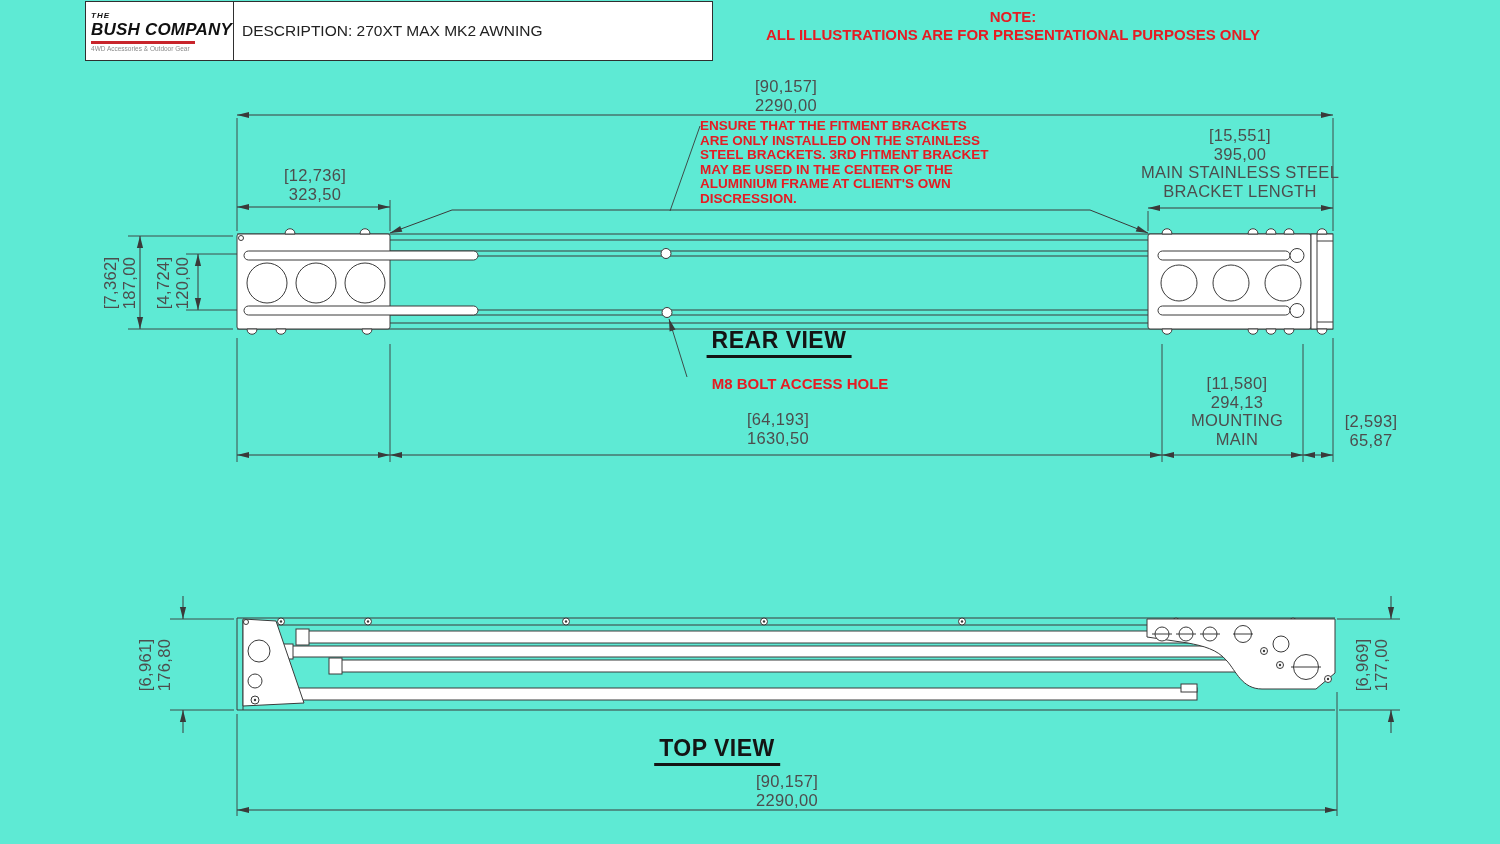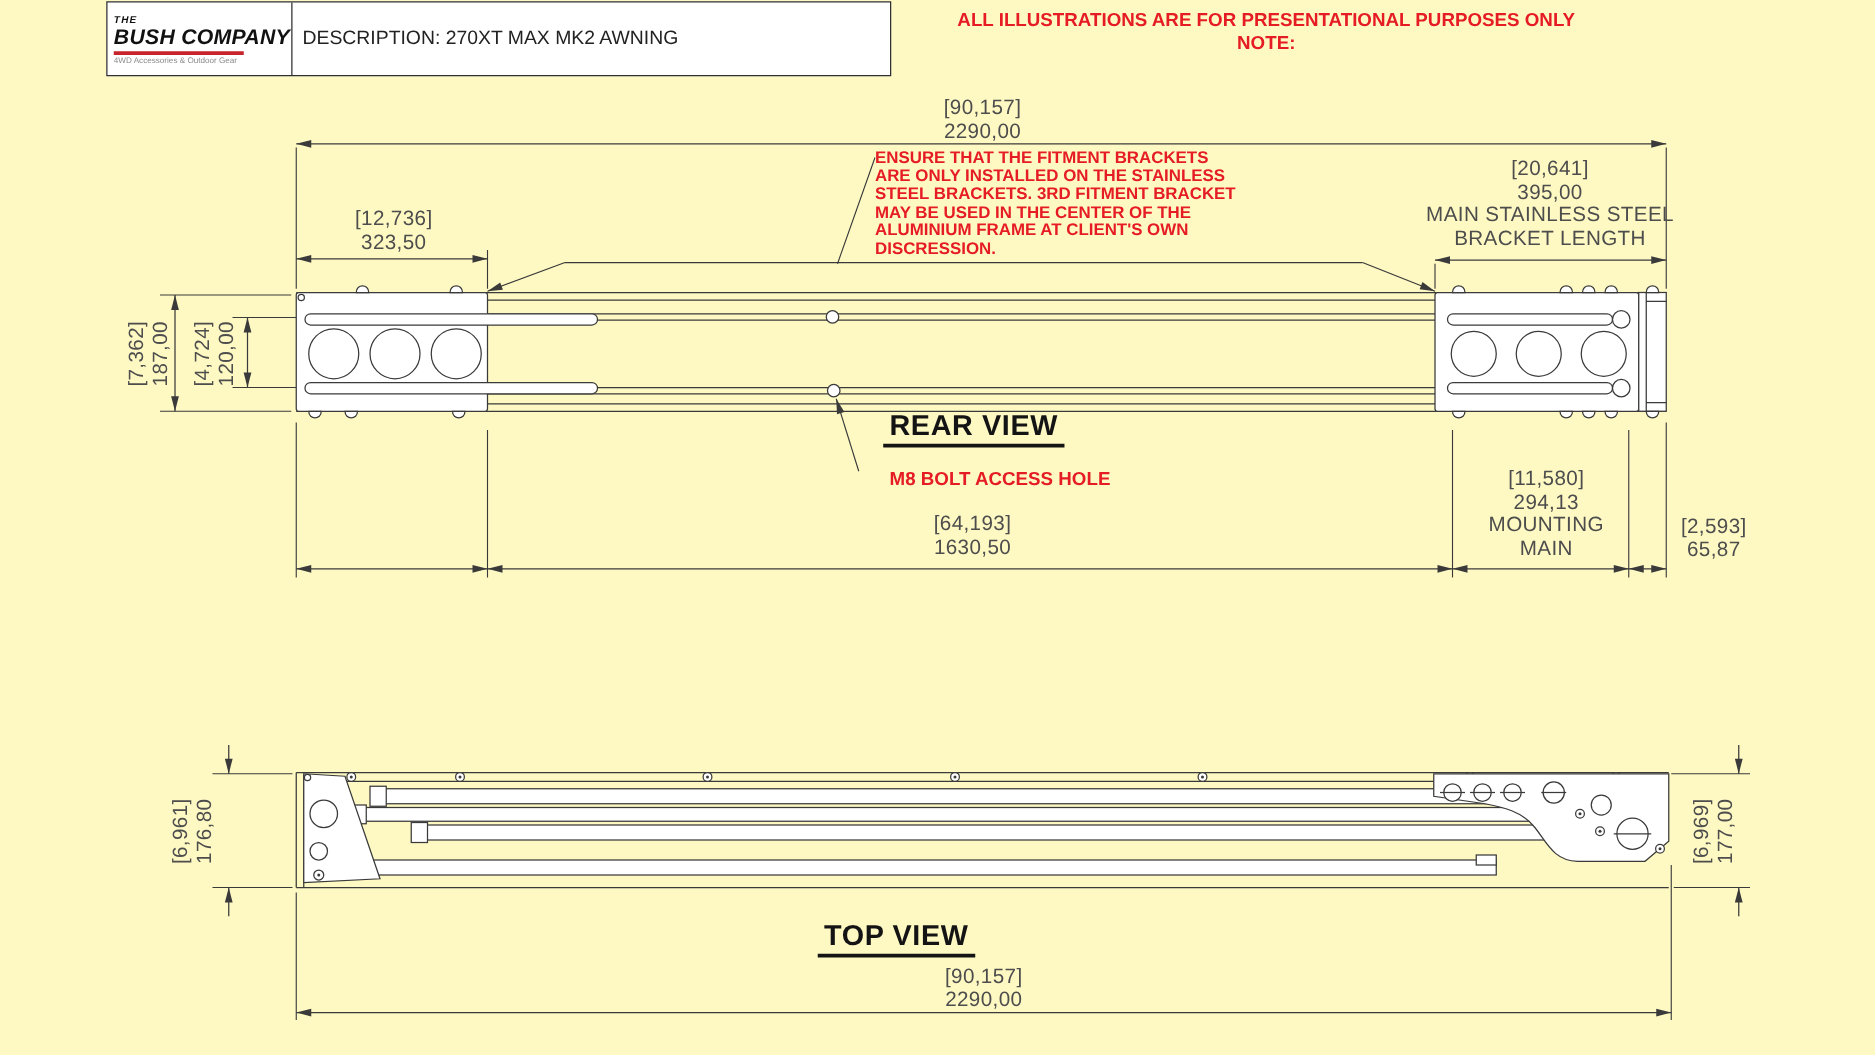--- a/index.html
+++ b/index.html
@@ -1,18 +1,18 @@
 <!DOCTYPE html>
 <html><head>
 <meta charset="utf-8">
 <style>
   * { margin:0; padding:0; box-sizing:border-box; }
   html,body { background:#ffffff; }
   body { font-family:"Liberation Sans", sans-serif; }
-  .sheet { position:relative; width:1500px; height:844px; background:#fef9c3; overflow:hidden; }
+  .sheet { position:relative; width:1500px; height:844px; background:#5eead4; overflow:hidden; }
   svg.linework { position:absolute; left:0; top:0; }
 
   .dim { position:absolute; transform:translateX(-50%); text-align:center; color:#4d4d4d;
          font-size:16.5px; line-height:18.5px; letter-spacing:0.3px; white-space:nowrap; }
   .dim.rot { transform:translate(-50%,-50%) rotate(-90deg); }
 
   .view-title { position:absolute; transform:translateX(-50%); font-size:23px; font-weight:bold;
                 color:#141414; letter-spacing:0.5px; border-bottom:3px solid #141414;
                 padding:4px 5px 1px 5px; white-space:nowrap; }
 
@@ -202,41 +202,41 @@
         <span class="logo-bar"></span>
         <span class="logo-tagline">4WD Accessories &amp; Outdoor Gear</span>
       </div>
     </div>
     <div class="tb-rows">
       <div class="tb-row">DESCRIPTION: 270XT MAX MK2 AWNING</div>
     </div>
   </div>
 
   <div class="note red">
+    <div>NOTE:</div>
     <div>ALL ILLUSTRATIONS ARE FOR PRESENTATIONAL PURPOSES ONLY</div>
-    <div>NOTE:</div>
   </div>
 
   <div class="warning red">ENSURE THAT THE FITMENT BRACKETS ARE ONLY INSTALLED ON THE STAINLESS STEEL BRACKETS. 3RD FITMENT BRACKET MAY BE USED IN THE CENTER OF THE ALUMINIUM FRAME AT CLIENT'S OWN DISCRESSION.</div>
 
   <div class="view-title" style="left:779px;top:323px">REAR VIEW</div>
   <div class="m8-callout red">M8 BOLT ACCESS HOLE</div>
 
   <div class="dim" style="left:786px;top:77px">
     <div>[90,157]</div>
     <div>2290,00</div>
   </div>
 
   <div class="dim" style="left:315px;top:166px">
     <div>[12,736]</div>
     <div>323,50</div>
   </div>
 
   <div class="dim" style="left:1240px;top:126px">
-    <div>[20,641]</div>
+    <div>[15,551]</div>
     <div>395,00</div>
     <div>MAIN STAINLESS STEEL</div>
     <div>BRACKET LENGTH</div>
   </div>
 
   <div class="dim rot" style="left:119px;top:283px">
     <div>[7,362]</div>
     <div>187,00</div>
   </div>
 

